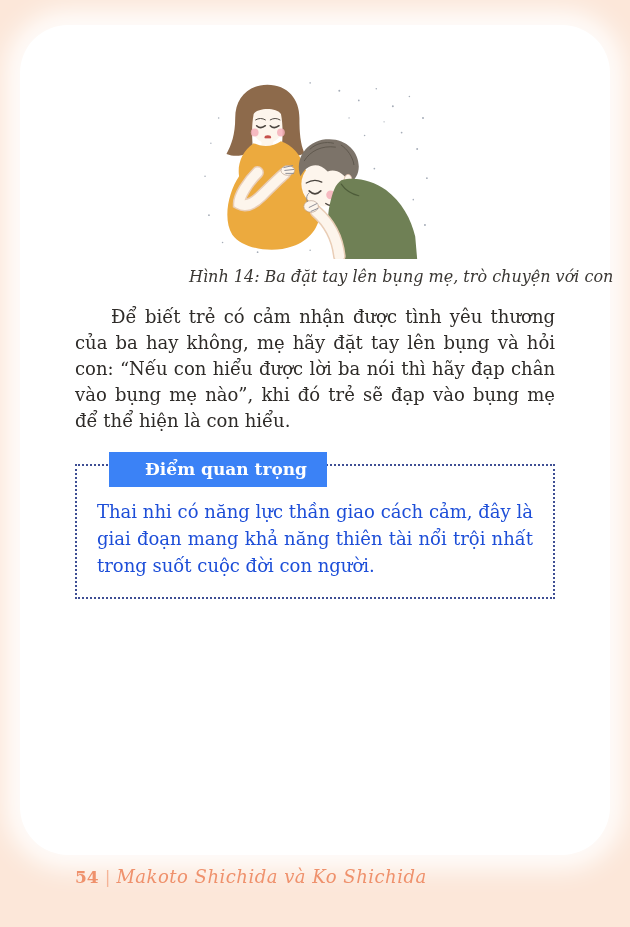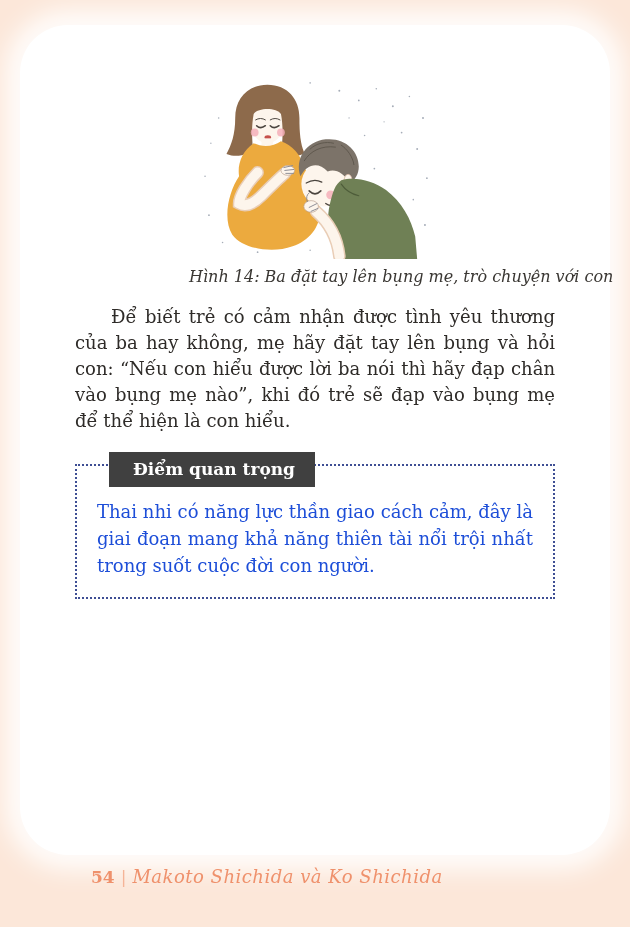--- a/index.html
+++ b/index.html
@@ -47,40 +47,39 @@
   .imp-box{
     position:relative;
     margin-top:30px;
     border:2px dotted #3e4e94;
     padding:32px 20px 18px 20px;
   }
   .imp-badge{
     position:absolute;
     top:-14px;
     left:32px;
-    background:#404040;
+    background:#3b82f6;
     color:#ffffff;
     font-weight:bold;
     font-size:17px;
-    padding:7px 20px 8px 24px;
+    padding:7px 20px 8px 36px;
   }
   .imp-body{
     margin:0;
     font-size:18px;
     line-height:27px;
     color:#1d4ed8;
     text-align:justify;
   }
   .footer{
     position:absolute;
     left:75px;
     top:866px;
     color:#ef916c;
     font-size:17px;
-    margin-left:16px;
   }
   .footer .pg{font-weight:bold;}
   .footer .sep{color:#f5b497;padding:0 6px;font-weight:normal;}
   .footer .authors{font-style:italic;font-size:18px;letter-spacing:0.5px;}
 </style>
 </head>
 <body>
 
 <div class="card">
   <div class="content">

